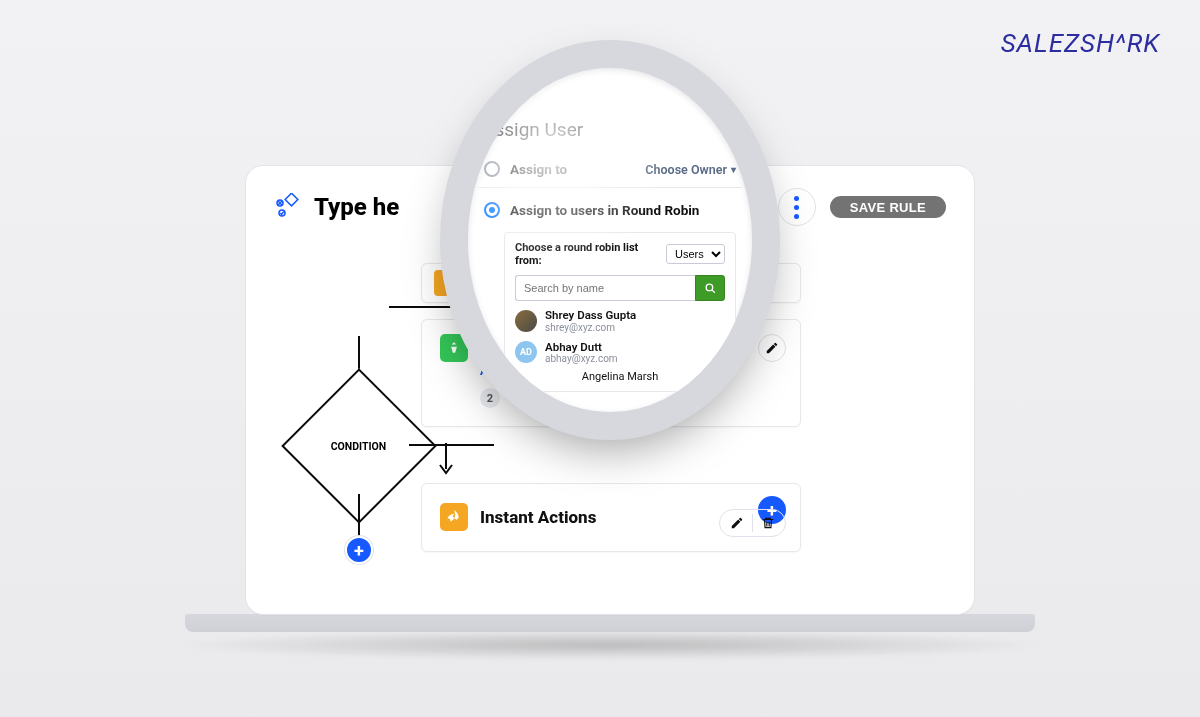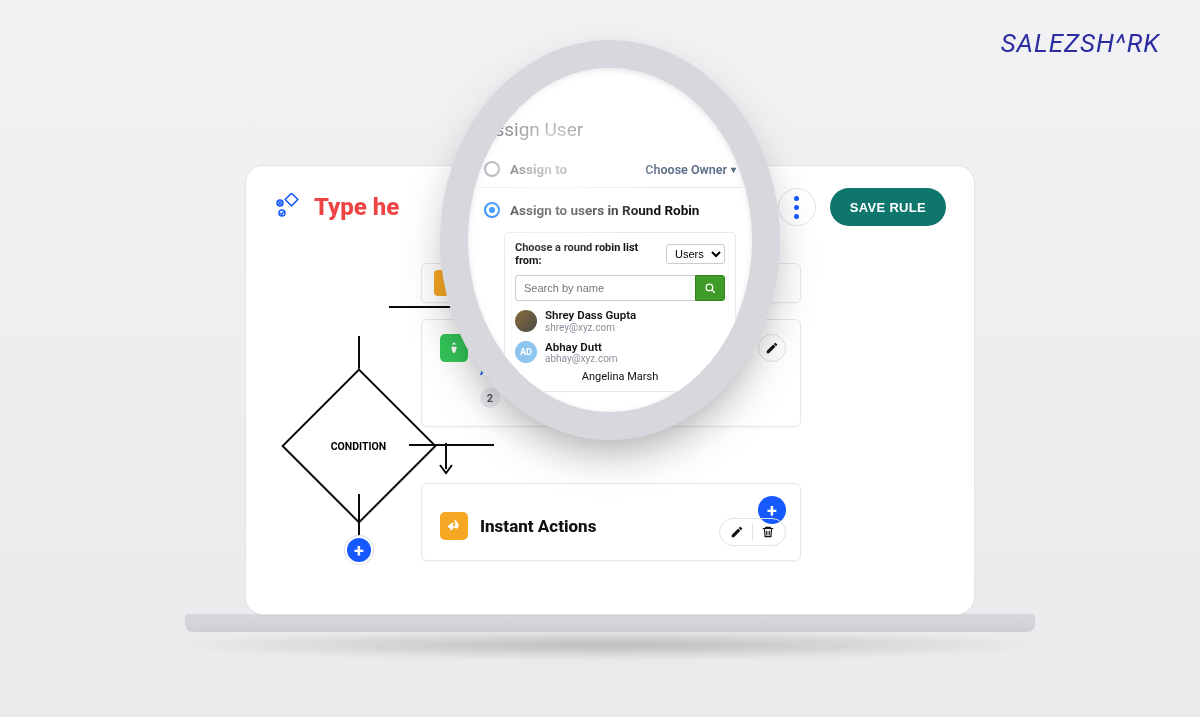--- a/index.html
+++ b/index.html
@@ -61,32 +61,32 @@
 
   
   .app-header {
     display: flex;
     align-items: center;
     justify-content: space-between;
     padding: 22px 28px 12px 28px;
   }
   .title-wrap { display: flex; align-items: center; gap: 12px; }
   .title-icon { width: 28px; height: 28px; }
-  .title-text { font-size: 24px; font-weight: 800; color: #ef4444; }
+  .title-text { font-size: 24px; font-weight: 800; color: #000000; }
   .header-actions { display: flex; align-items: center; gap: 14px; }
   .kebab {
     width: 38px; height: 38px; border-radius: 50%;
     border: 1.5px solid #dfe2ea; background: #fff;
     display: flex; flex-direction: column; align-items: center; justify-content: center; gap: 4px;
     cursor: pointer;
   }
   .kebab span { width: 5px; height: 5px; border-radius: 50%; background: #1559ff; display:block; }
   .save-btn {
-    background: #0f766e; color: #fff; border: none;
-    height: 38px; padding: 0 20px; border-radius: 20px;
+    background: #737373; color: #fff; border: none;
+    height: 22px; padding: 0 20px; border-radius: 20px;
     font-weight: 700; font-size: 13px; letter-spacing: .3px; cursor: pointer; text-align: center;
   }
 
   
   .flow {
     position: absolute;
     left: 28px;
     top: 90px;
     width: 200px;
     height: 500px;
@@ -356,21 +356,21 @@
         <span class="cond-val">ABC Pvt. Ltd.</span>
       </div>
     </div>
 
     <div class="arrow-down">
       <svg width="18" height="34" viewBox="0 0 18 34">
           <path d="M9 0v26M3 22l6 8 6-8" stroke="#0b0b0b" stroke-width="2" fill="none"></path>
         </svg>
     </div>
 
-    <div class="card" style="padding:28px 18px 20px;">
+    <div class="card" style="padding:19px 18px 20px;">
       <div class="ia-head">
         <span class="ia-icon">
           <svg width="16" height="16" viewBox="0 0 24 24" fill="#fff">
               <path d="M12 2c4 2 7 6 7 11l-3 3-4-2-2-4 3-3c-5 0-9 3-11 7l4 1 1 4c4-2 7-6 7-11z"></path>
             </svg>
         </span>
         <span class="ia-title">Instant Actions</span>
       </div>
       <div class="ia-plus">+</div>
 

